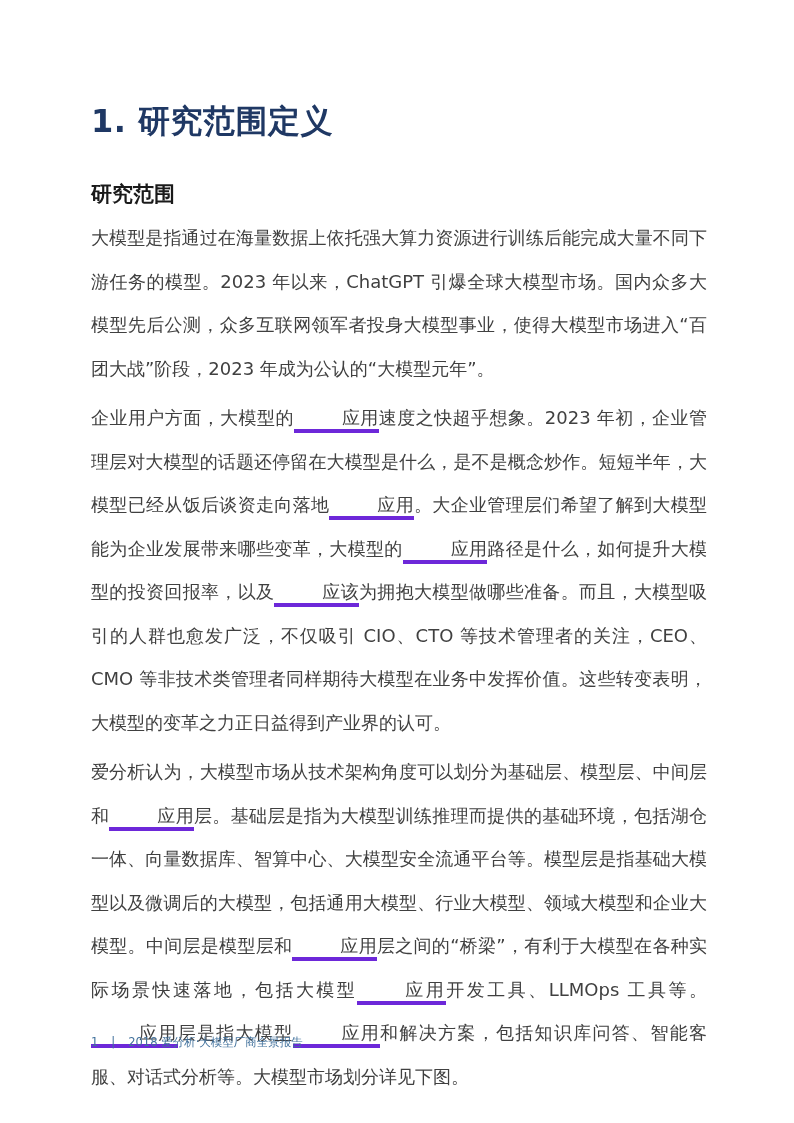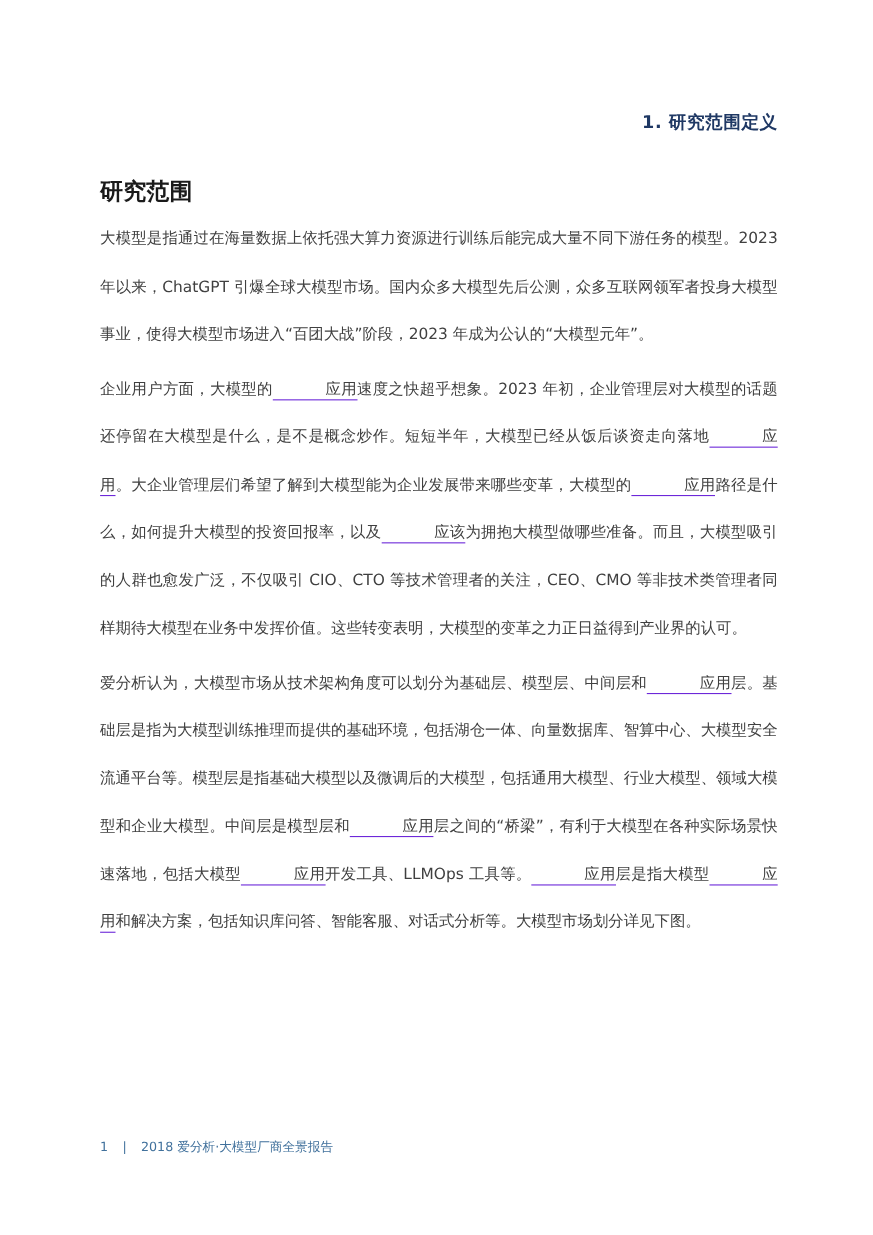--- a/index.html
+++ b/index.html
@@ -15,48 +15,47 @@
     font-family: "DejaVu Sans", "Liberation Sans", sans-serif;
   }
   .page {
     box-sizing: border-box;
     width: 794px;
     height: 1123px;
     padding: 101px 87px 0 91px;
     position: relative;
   }
   .h1 {
-    font-size: 16px;
+    font-size: 32px;
     font-weight: 700;
     color: #1F3864;
     line-height: 1.25;
     margin: 0 0 40px 0;
     letter-spacing: 0.5px;
-    text-align: right;
   }
   .h2 {
     font-size: 21px;
     font-weight: 700;
     color: #1a1a1a;
     line-height: 1.25;
     margin: 0 0 9px 0;
   }
   p.body-para {
-    font-size: 14px;
+    font-size: 18px;
     color: #404040;
     line-height: 43.5px;
     text-align: justify;
     text-justify: inter-ideograph;
     margin: 0 0 6px 0;
   }
   p.body-para:last-of-type {
     margin-bottom: 0;
   }
   .proof {
-    border-bottom: 1px solid #6d28d9;
+    border-bottom: 4px solid #6d28d9;
     padding-bottom: 1px;
     padding-left: 48px;
   }
   .footer {
     position: absolute;
     left: 91px;
     top: 1034px;
     display: flex;
     align-items: center;
     gap: 13px;

